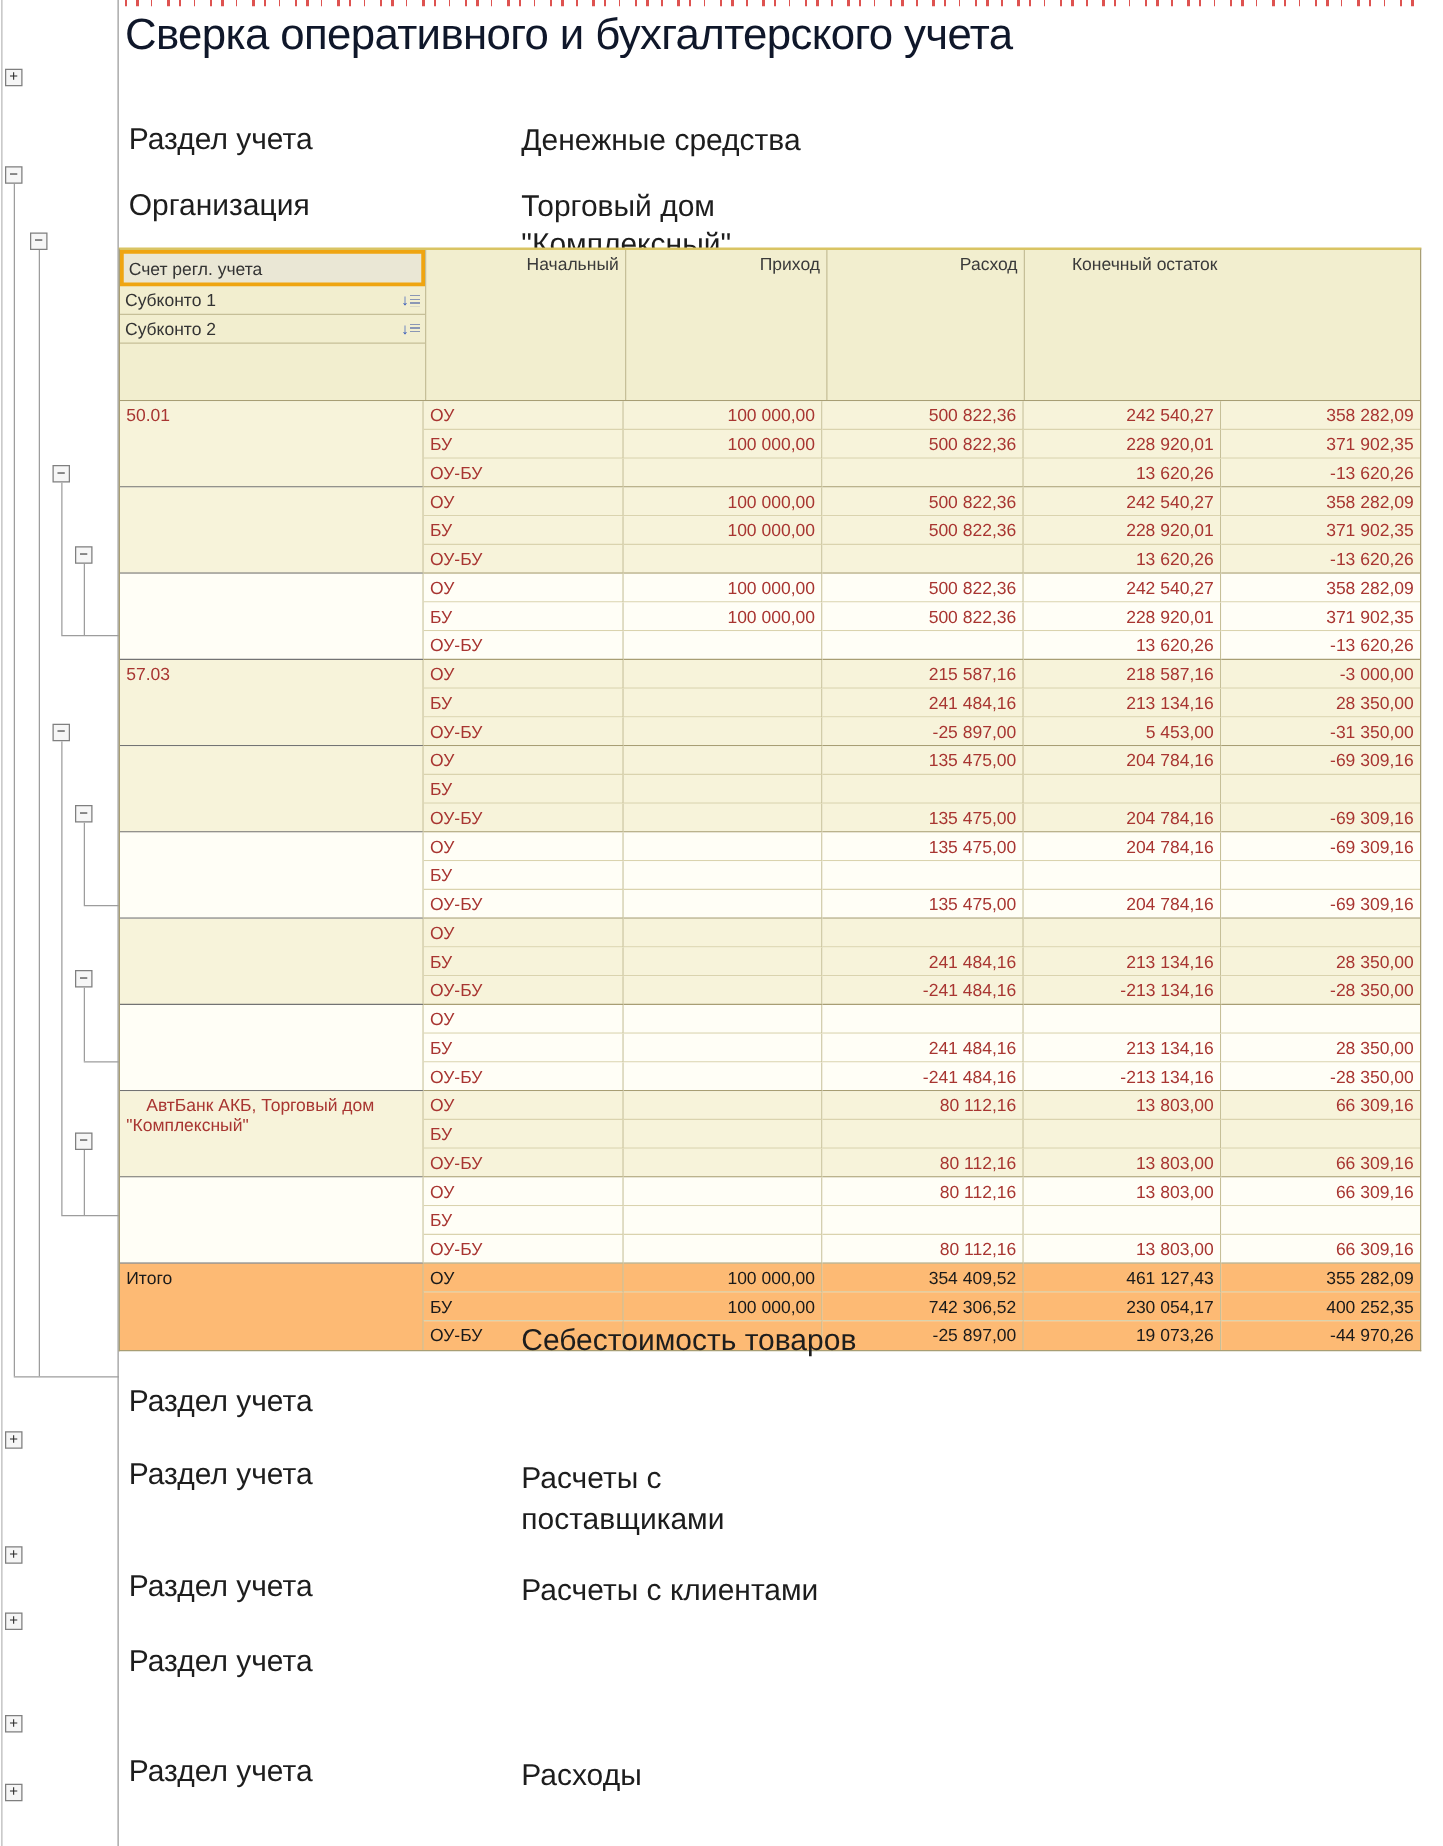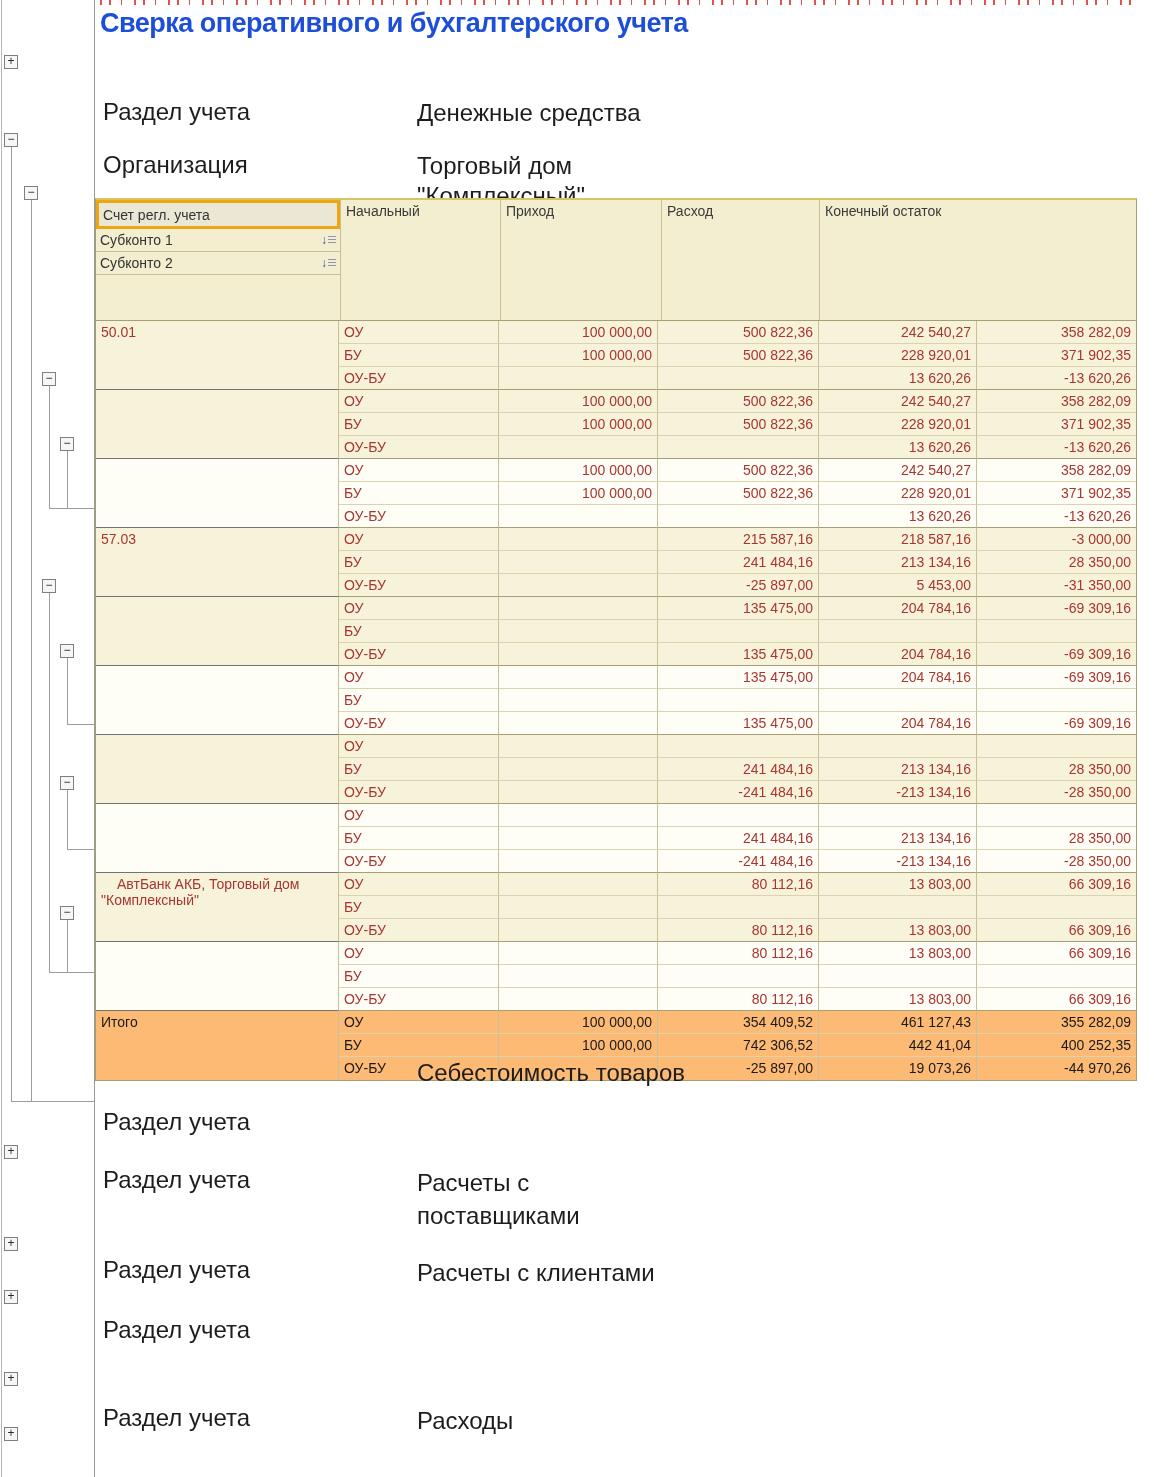--- a/index.html
+++ b/index.html
@@ -14,29 +14,29 @@
   .pageedge{position:absolute;left:94px;top:0;width:1px;height:1477px;background:#9a9a9a;}
   .tbox{position:absolute;width:14px;height:14px;box-sizing:border-box;border:1px solid #7f7f7f;
         background:#f6f6f6;color:#2b2b2b;font-size:12px;line-height:11px;text-align:center;
         cursor:pointer;z-index:3;}
 
   
   .topclip{position:absolute;left:100px;top:0;width:1034px;height:5px;
     background:repeating-linear-gradient(90deg,#de5250 0 2px,transparent 2px 9px,#de5250 9px 11px,transparent 11px 21px,#de5250 21px 22px,transparent 22px 34px);}
 
   
-  .rtitle{position:absolute;left:100px;top:8px;font-size:27px;font-weight:bold;color:#1d4ed8;
+  .rtitle{position:absolute;left:100px;top:8px;font-size:35px;font-weight:normal;color:#0f172a;
           letter-spacing:-0.5px;white-space:nowrap;}
   .mlabel{position:absolute;left:103px;font-size:24px;color:#1d1d1d;white-space:nowrap;}
   .mvalue{position:absolute;left:417px;font-size:24px;color:#1d1d1d;white-space:pre-line;width:268px;line-height:30px;}
 
   
   .rtable{position:absolute;left:95px;top:198px;width:1042px;box-sizing:border-box;
           border:1px solid #a89e74;border-top:2px solid #d9c463;font-size:14px;}
-  .thead{display:flex;border-bottom:1px solid #a89e74;height:121px;box-sizing:border-box;background:#f2eecf;}
+  .thead{display:flex;border-bottom:1px solid #a89e74;height:121px;box-sizing:border-box;background:#f2eecf;text-align:right;}
   .corner{width:245px;box-sizing:border-box;border-right:1px solid #c6bf98;display:flex;flex-direction:column;}
   .crow1{height:29px;box-sizing:border-box;border:3px solid #efa511;background:#eae7d5;
          display:flex;align-items:center;padding:0 4px;color:#333;}
   .crow{height:23px;box-sizing:border-box;border-bottom:1px solid #c6bf98;display:flex;
         align-items:center;padding:0 4px;color:#333;}
   .cfill{flex:1;}
   .sorticon{margin-left:auto;display:flex;align-items:flex-start;}
   .sarr{color:#2d53b8;font-weight:bold;font-size:12px;line-height:12px;}
   .sbars{width:8px;height:9px;margin-top:2px;margin-left:1px;
          background:repeating-linear-gradient(#8b97b5 0 1px,transparent 1px 3px);}
@@ -406,21 +406,21 @@
               <div class="cell ind">ОУ</div>
               <div class="cell num">100 000,00</div>
               <div class="cell num">354 409,52</div>
               <div class="cell num">461 127,43</div>
               <div class="cell num">355 282,09</div>
             </div>
             <div class="brow">
               <div class="cell ind">БУ</div>
               <div class="cell num">100 000,00</div>
               <div class="cell num">742 306,52</div>
-              <div class="cell num">442 41,04</div>
+              <div class="cell num">230 054,17</div>
               <div class="cell num">400 252,35</div>
             </div>
             <div class="brow blast">
               <div class="cell ind">ОУ-БУ</div>
               <div class="cell num"></div>
               <div class="cell num">-25 897,00</div>
               <div class="cell num">19 073,26</div>
               <div class="cell num">-44 970,26</div>
             </div>
           </div>

